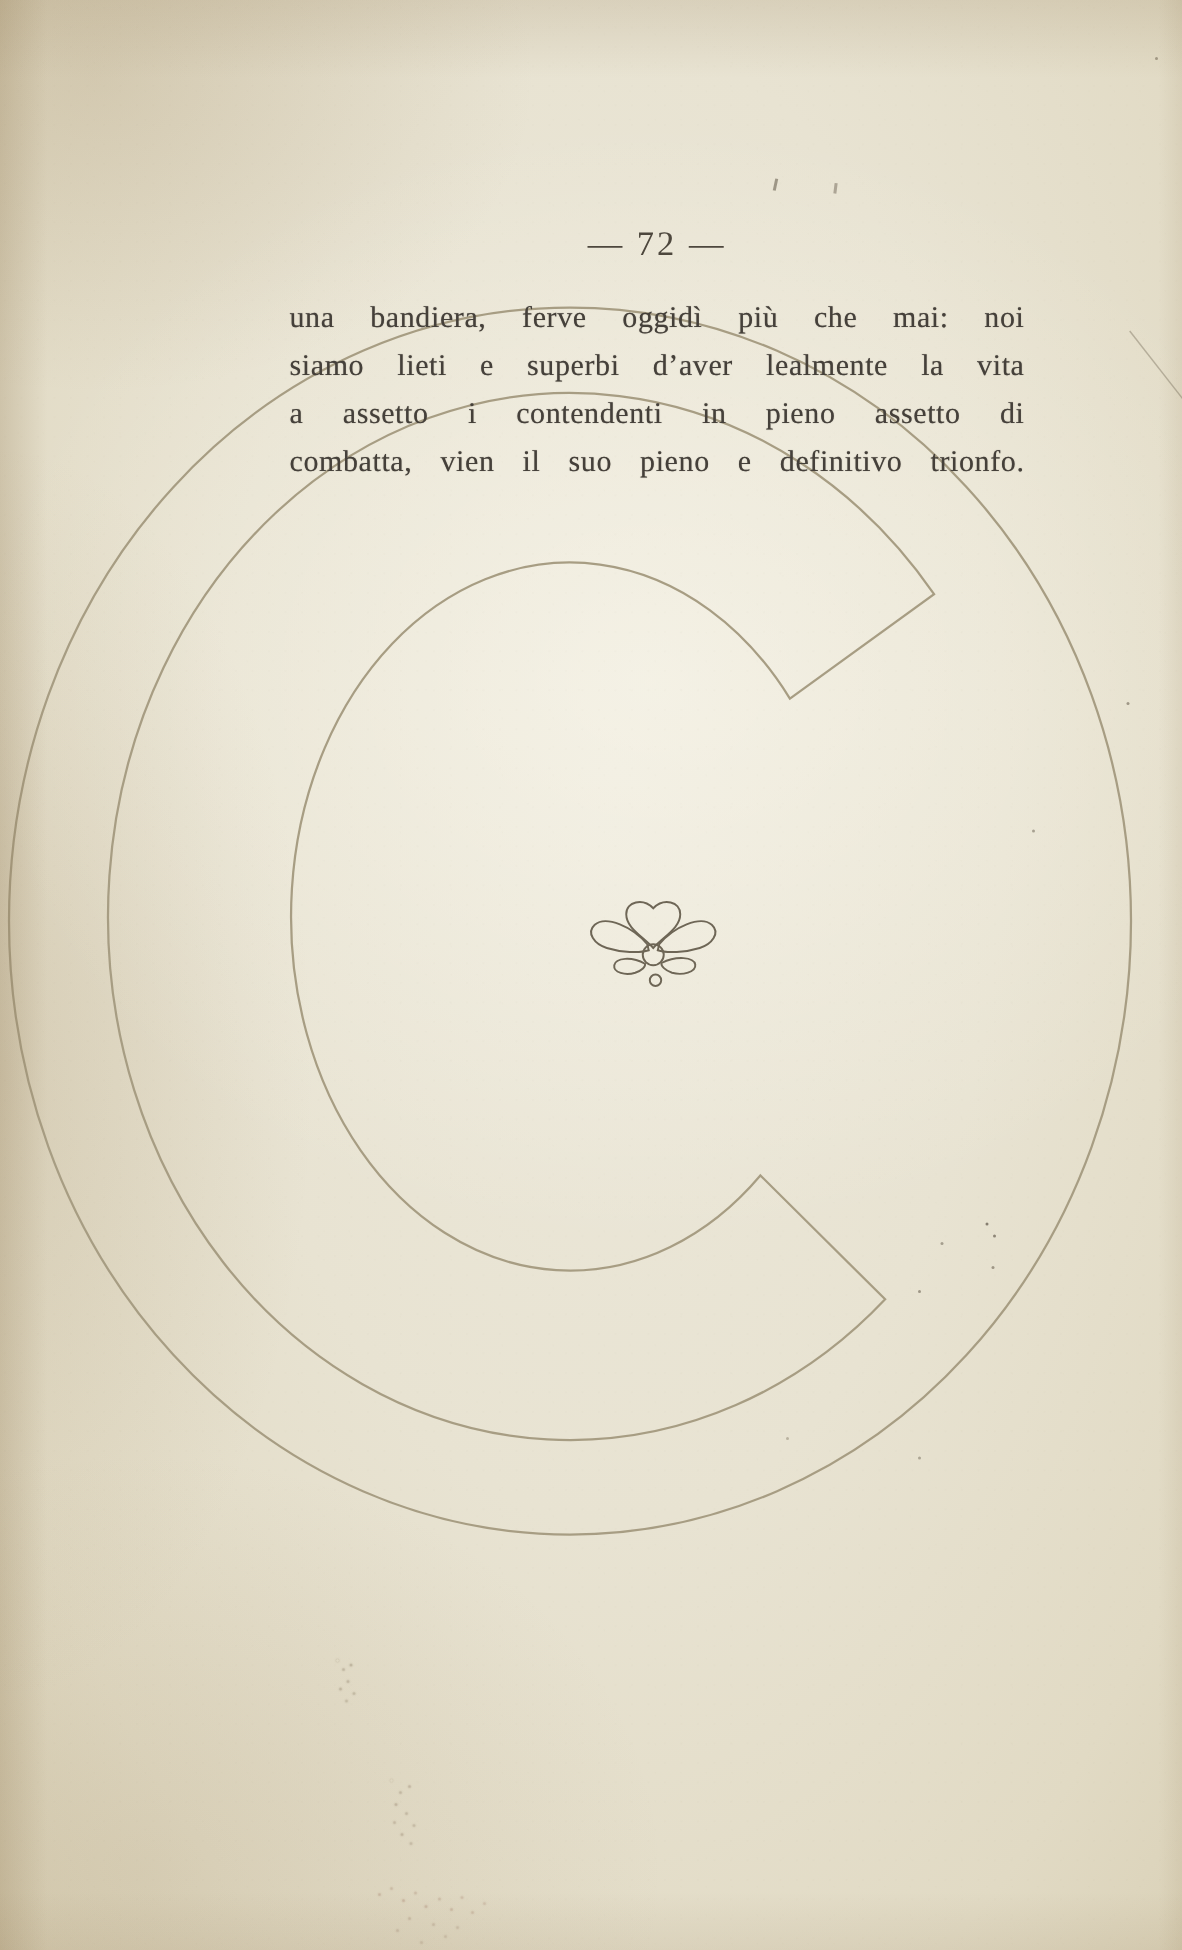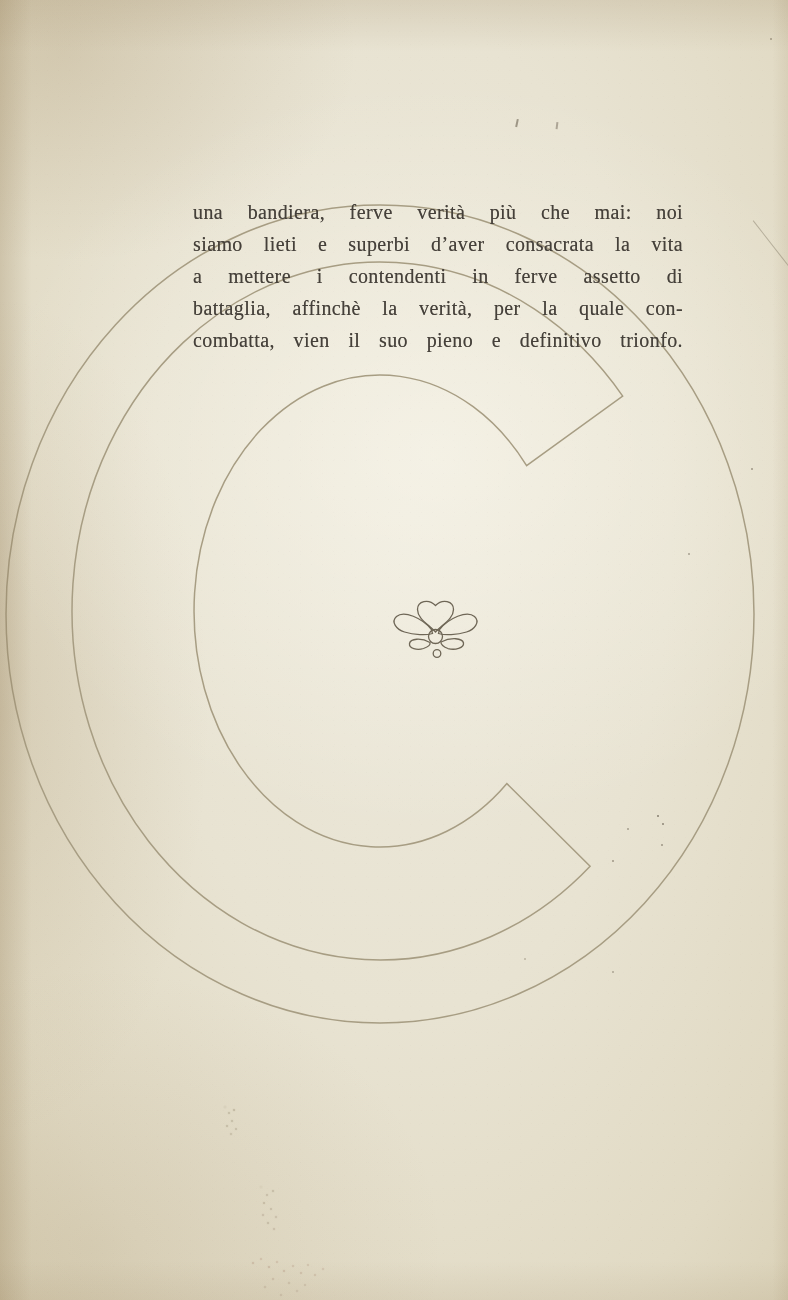--- a/index.html
+++ b/index.html
@@ -100,26 +100,26 @@
 
 <div class="page">
 
   <svg class="watermark" width="788" height="1300" viewBox="0 0 788 1300">
     <ellipse cx="380" cy="614" rx="374" ry="409"></ellipse>
     <path d="M 622.7 396.1 A 308 349 0 1 0 590.1 866.2 L 506.9 783.6 A 186 236 0 1 1 526.6 465.7 Z"></path>
   </svg>
 
   <div class="vignette"></div>
 
+  <div class="page-number">— 72 —</div>
 
   <div class="text-block">
-    <div class="text-line">una bandiera, ferve verità più che mai: noi</div>
-    <div class="text-line">siamo lieti e superbi d’aver consacrata la vita</div>
-    <div class="text-line">a mettere i contendenti in ferve assetto di</div>
-    <div class="text-line">battaglia, affinchè la verità, per la quale con-</div>
+    <div class="text-line">una bandiera, ferve oggidì più che mai: noi</div>
+    <div class="text-line">siamo lieti e superbi d’aver lealmente la vita</div>
+    <div class="text-line">a assetto i contendenti in pieno assetto di</div>
     <div class="text-line">combatta, vien il suo pieno e definitivo trionfo.</div>
   </div>
 
   <svg class="ornament" width="100" height="70" viewBox="0 0 100 70">
     <path d="M 49.5 41 C 42 33, 31.5 27.5, 31.5 18.5 C 31.5 10, 42.5 7.5, 49.5 14.5 C 56.5 7.5, 67.5 10, 67.5 18.5 C 67.5 27.5, 57 33, 49.5 41 Z"></path>
     <path d="M 45.5 38.5 C 36 27, 18 19, 10.5 25.5 C 4.5 31, 10.5 38.5, 18.5 41 C 28 44, 40.5 44.5, 46.5 42.5 Z"></path>
     <path d="M 53.5 38.5 C 63 27, 81 19, 88.5 25.5 C 94.5 31, 88.5 38.5, 80.5 41 C 71 44, 58.5 44.5, 52.5 42.5 Z"></path>
     <circle cx="49.5" cy="45.5" r="7"></circle>
     <path d="M 44 51.5 C 35 46.5, 24.5 47.5, 23.5 52.5 C 22.8 57.5, 31 59.5, 37.5 57.5 C 42 56, 44.5 53.5, 44 51.5 Z"></path>
     <path d="M 55 51 C 65 46, 76.5 47, 77.5 52 C 78.2 57, 69 59.5, 62 57.5 C 57.5 56, 54.5 53, 55 51 Z"></path>

